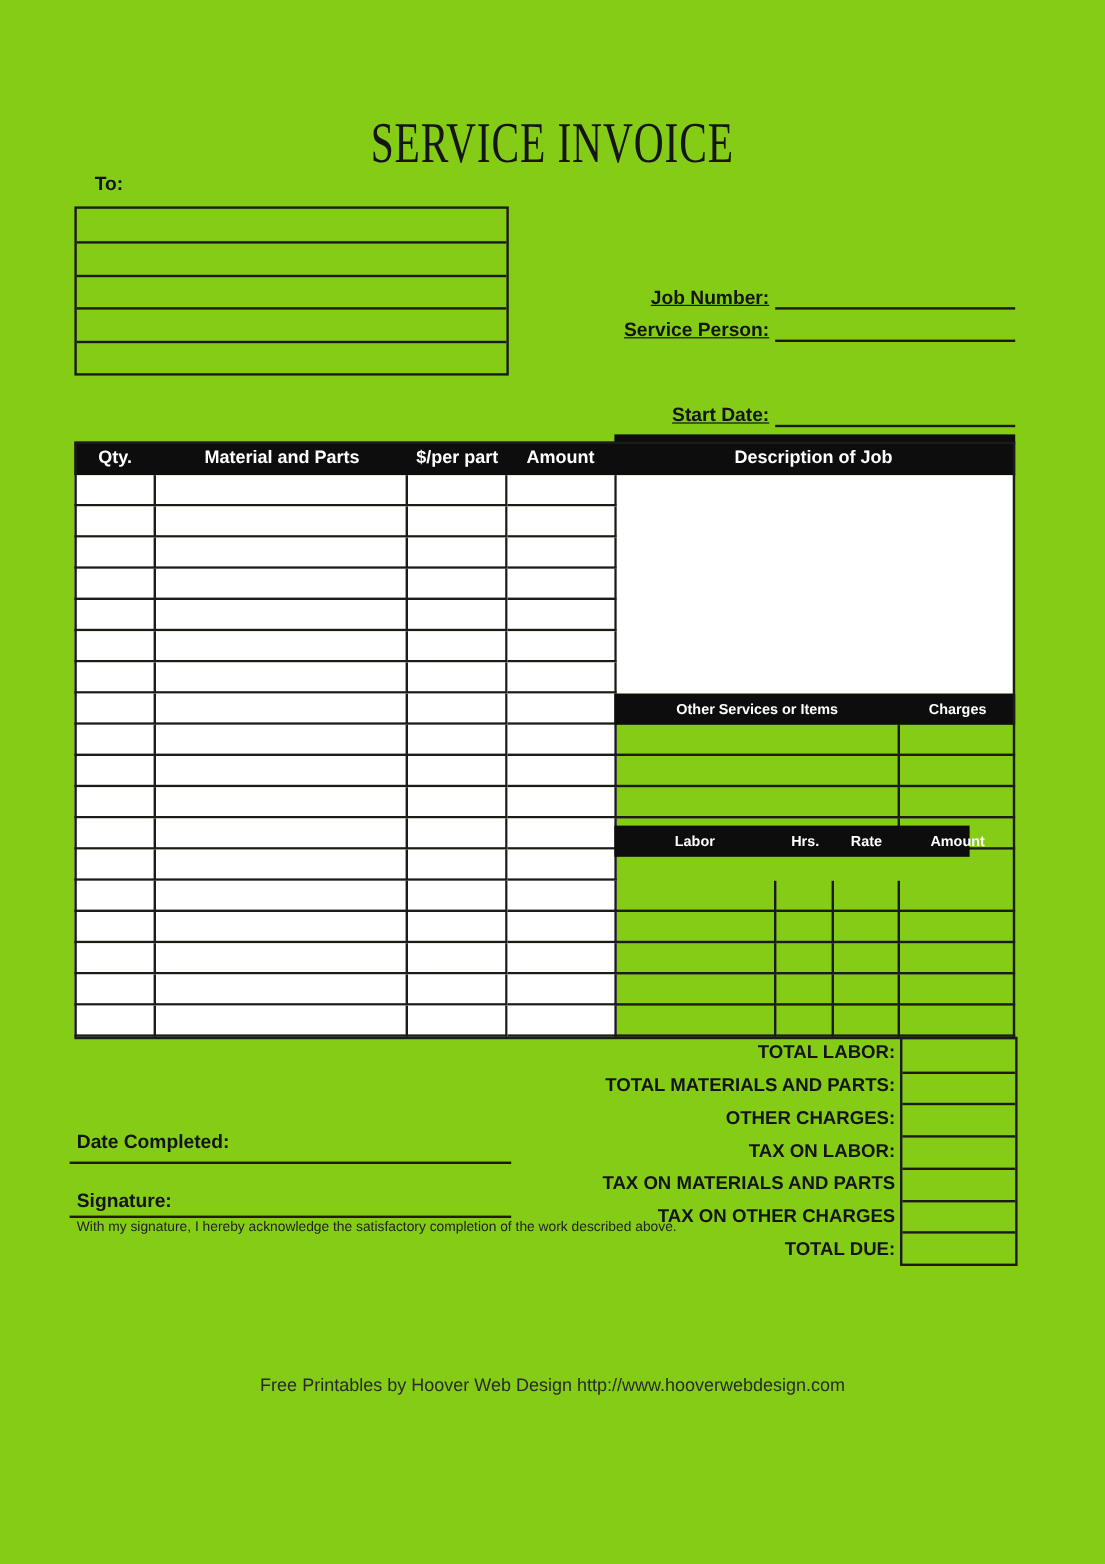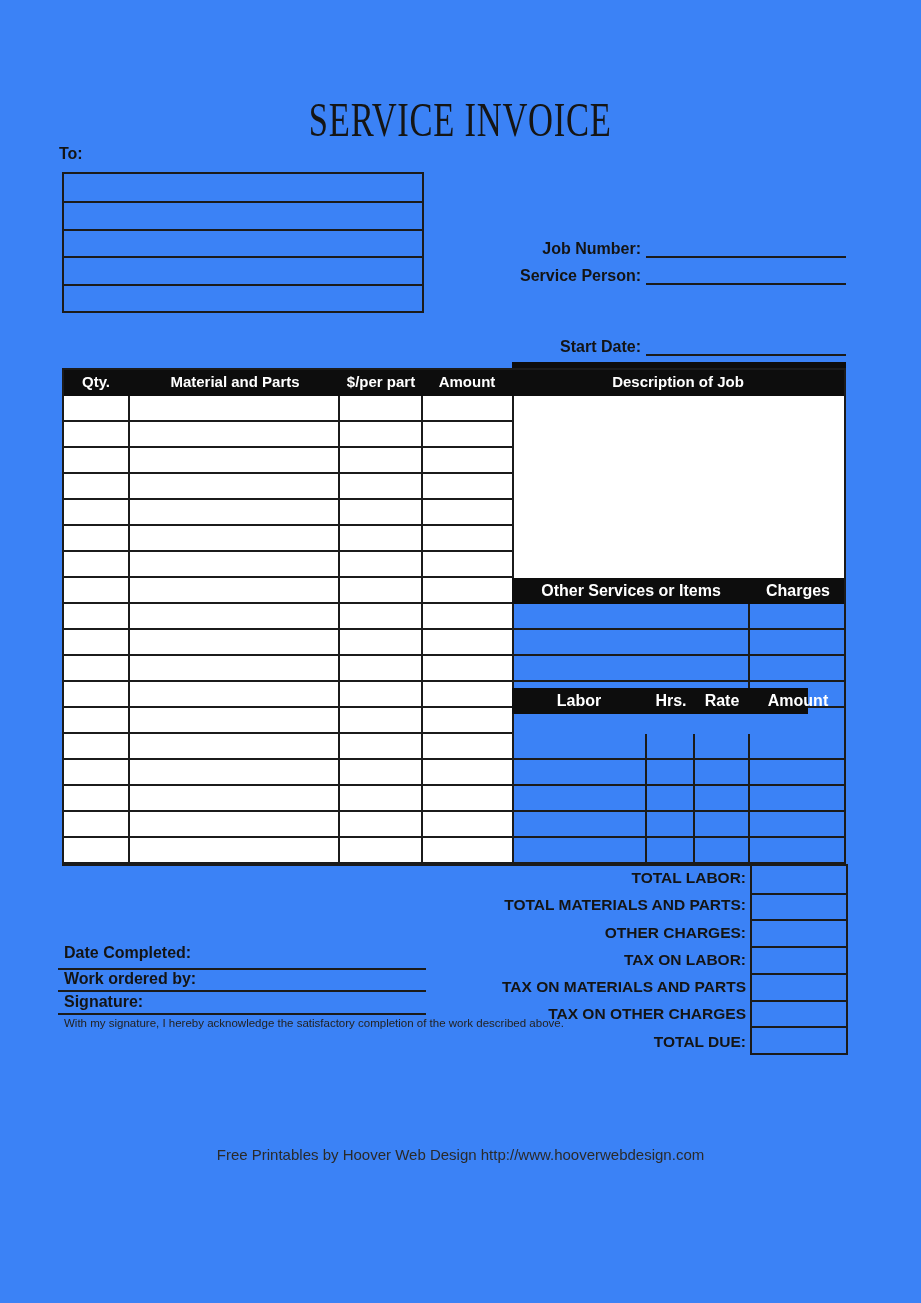--- a/index.html
+++ b/index.html
@@ -3,51 +3,51 @@
 <meta charset="utf-8">
 <style>
   :root{
     --band:#0d0d0d;
     --line:#1b1b1b;
     --text:#141414;
   }
   *{box-sizing:border-box;margin:0;padding:0;}
   html,body{background:#ffffff;}
   #page{
-    position:relative;width:921px;height:1303px;background:#3b82f6;
+    position:relative;width:921px;height:1303px;background:#84cc16;
     font-family:"Liberation Sans",sans-serif;color:var(--text);overflow:hidden;
   }
   .abs{position:absolute;}
 
   
   #title{top:96px;left:0;right:0;text-align:center;font-family:"Liberation Serif",serif;
          font-size:48px;line-height:1;color:#151515;}
   #title span{display:inline-block;transform:scaleX(0.72);transform-origin:center;letter-spacing:1px;}
 
   
-  #to-label{left:59px;top:145px;font-weight:bold;font-size:16px;}
+  #to-label{left:79px;top:145px;font-weight:bold;font-size:16px;}
   #to-box{left:62px;top:172px;width:362px;height:141px;border:2px solid var(--line);
           display:grid;grid-template-rows:repeat(5,1fr);}
   .trow+.trow{border-top:2px solid var(--line);}
 
   
   .jobfield{left:440px;width:406px;height:22px;display:flex;align-items:flex-end;}
-  .jf-label{width:206px;text-align:right;font-weight:bold;font-size:16px;padding-right:5px;white-space:nowrap;}
+  .jf-label{width:206px;text-align:right;font-weight:bold;font-size:16px;padding-right:5px;white-space:nowrap;text-decoration:underline;}
   .jf-line{flex:1;border-bottom:2px solid var(--line);height:100%;}
   #jf1{top:236px;} #jf2{top:263px;} #jf3{top:290px;margin-top:44px;}
 
   
   #hdr-ext{left:512px;top:362px;width:334px;height:8px;background:var(--band);}
   #hdr{left:62px;top:368px;width:784px;height:28px;background:var(--band);padding-left:32px;}
   .hlabel{position:absolute;top:0;height:28px;line-height:28px;color:#fff;font-weight:bold;
           font-size:15px;transform:translateX(-50%);white-space:nowrap;}
   #os-band{left:512px;top:578px;width:334px;height:26px;background:var(--band);}
   #labor-band{left:512px;top:688px;width:296px;height:26px;background:var(--band);}
   .bandlabel{position:absolute;top:0;height:26px;line-height:26px;color:#fff;font-weight:bold;
-             font-size:16px;transform:translateX(-50%);white-space:nowrap;}
+             font-size:12px;transform:translateX(-50%);white-space:nowrap;}
 
   
   #lgrid{left:62px;top:396px;width:452px;display:grid;
          grid-template-columns:68px 210px 83px 91px;grid-auto-rows:26px;}
   .lrow{display:contents;}
   .lcell{border-right:2px solid var(--line);border-bottom:2px solid var(--line);background:#fff;}
 
   
   #desc-area{left:514px;top:396px;width:330px;height:182px;background:#fff;}
 
@@ -313,23 +313,20 @@
   <div id="tl2" class="abs tlabel">TOTAL MATERIALS AND PARTS:</div>
   <div id="tl3" class="abs tlabel">OTHER CHARGES:</div>
   <div id="tl4" class="abs tlabel">TAX ON LABOR:</div>
   <div id="tl5" class="abs tlabel">TAX ON MATERIALS AND PARTS</div>
   <div id="tl6" class="abs tlabel">TAX ON OTHER CHARGES</div>
   <div id="tl7" class="abs tlabel">TOTAL DUE:</div>
 
   <div id="sf1" class="abs sigfield">
     <span class="sf-label">Date Completed:</span>
   </div>
-  <div id="sf2" class="abs sigfield">
-    <span class="sf-label">Work ordered by:</span>
-  </div>
   <div id="sf3" class="abs sigfield">
     <span class="sf-label">Signature:</span>
   </div>
   <div id="sig-note" class="abs">With my signature, I hereby acknowledge the satisfactory completion of the work described above.</div>
 
   <div id="footer" class="abs">Free Printables by Hoover Web Design http://www.hooverwebdesign.com</div>
 
 </div>
 
 </body></html>

